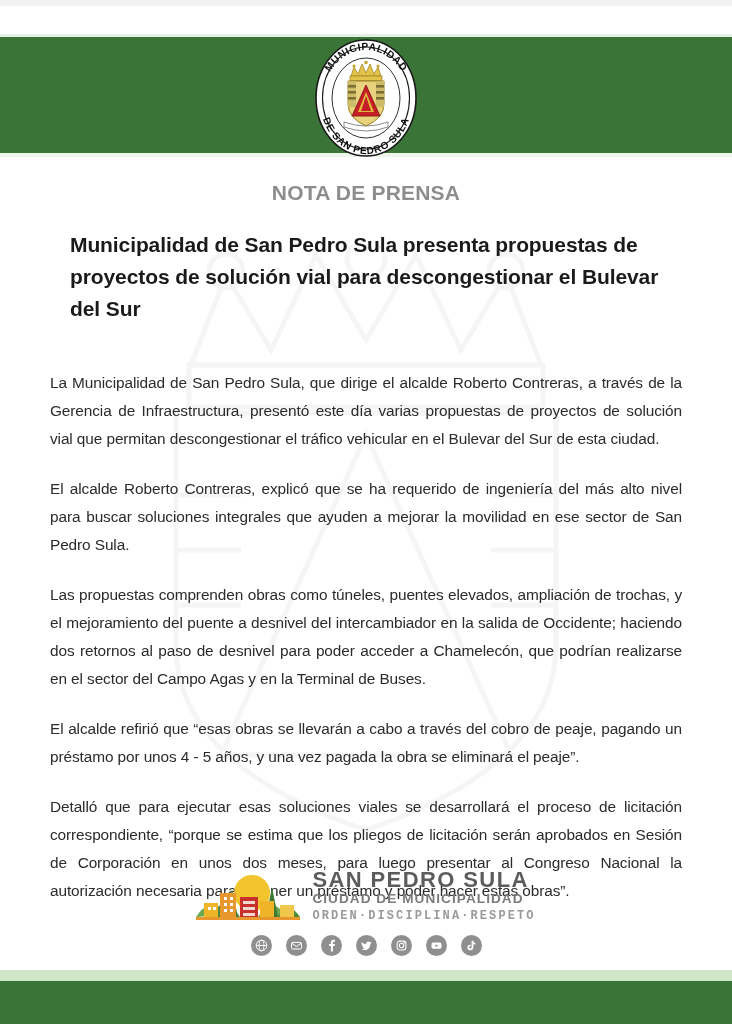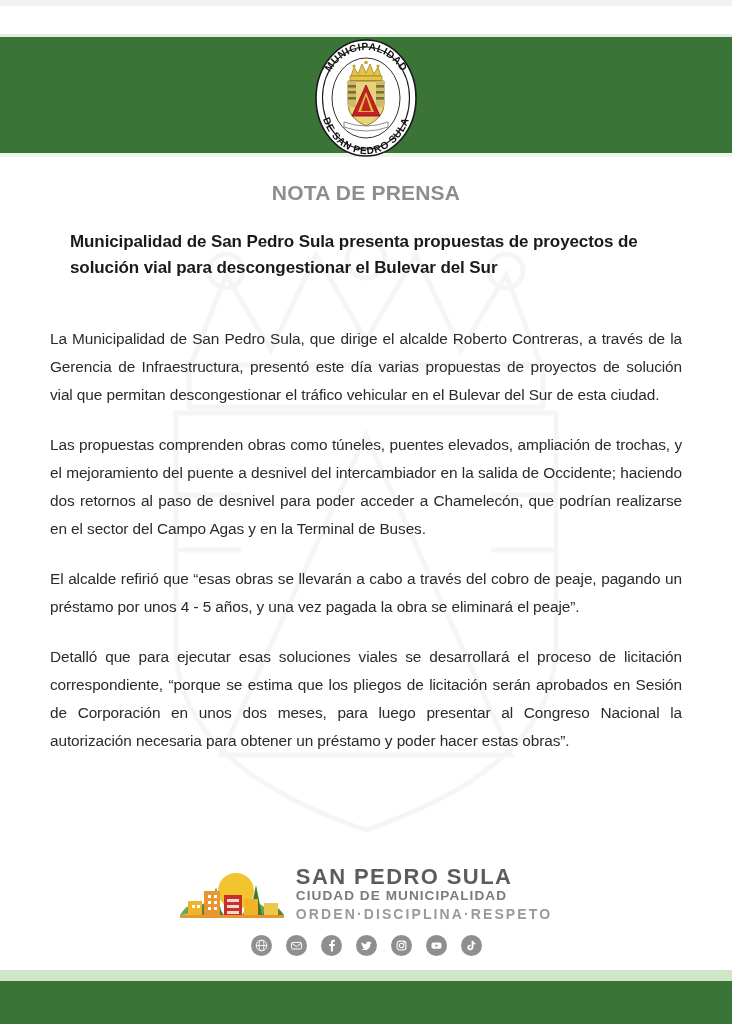--- a/index.html
+++ b/index.html
@@ -100,21 +100,21 @@
     font-size: 21px;
     font-weight: bold;
     letter-spacing: 0.2px;
     color: #8d8d8d;
     margin: 24px 0 0 0;
     font-family: "Liberation Sans", sans-serif;
   }
 
   .headline {
     margin: 24px 70px 0 70px;
-    font-size: 17px;
+    font-size: 21px;
     line-height: 1.52;
     font-weight: bold;
     color: #1a1a1a;
     text-align: left;
     letter-spacing: -0.1px;
   }
 
   .body-block {
     margin: 0 50px;
     padding-top: 44px;
@@ -154,25 +154,26 @@
     line-height: 1.05;
   }
   .brand-line2 {
     font-size: 13.6px;
     font-weight: bold;
     letter-spacing: 1.05px;
     color: #7b7b7b;
     line-height: 1.25;
   }
   .brand-line3 {
-    font-size: 14px;
+    font-size: 12px;
     font-weight: bold;
     letter-spacing: 2.1px;
     color: #9a9a9a;
     line-height: 1.4;
+    font-family: Liberation Mono, monospace;
   }
 
   .social-row {
     display: flex;
     align-items: center;
     justify-content: center;
     gap: 14px;
     padding: 4px 0 14px 0;
   }
   .social-ic {
@@ -271,20 +272,21 @@
   </div>
 
   <div class="content">
 
     <div class="kicker">NOTA DE PRENSA</div>
 
     <div class="headline">Municipalidad de San Pedro Sula presenta propuestas de proyectos de solución vial para descongestionar el Bulevar del Sur</div>
 
     <div class="body-block">
       <p class="para">La Municipalidad de San Pedro Sula, que dirige el alcalde Roberto Contreras, a través de la Gerencia de Infraestructura, presentó este día varias propuestas de proyectos de solución vial que permitan descongestionar el tráfico vehicular en el Bulevar del Sur de esta ciudad.</p>
+      <p class="para">El alcalde Roberto Contreras, explicó que se ha requerido de ingeniería del más alto nivel para buscar soluciones integrales que ayuden a mejorar la movilidad en ese sector de San Pedro Sula.</p>
       <p class="para">Las propuestas comprenden obras como túneles, puentes elevados, ampliación de trochas, y el mejoramiento del puente a desnivel del intercambiador en la salida de Occidente; haciendo dos retornos al paso de desnivel para poder acceder a Chamelecón, que podrían realizarse en el sector del Campo Agas y en la Terminal de Buses.</p>
       <p class="para">El alcalde refirió que “esas obras se llevarán a cabo a través del cobro de peaje, pagando un préstamo por unos 4 - 5 años, y una vez pagada la obra se eliminará el peaje”.</p>
       <p class="para">Detalló que para ejecutar esas soluciones viales se desarrollará el proceso de licitación correspondiente, “porque se estima que los  pliegos de licitación serán aprobados en Sesión de Corporación en unos dos meses, para luego presentar al Congreso Nacional la autorización necesaria para obtener un préstamo y poder hacer estas obras”.</p>
     </div>
   </div>
 
   <div class="footer">
 
     <div class="footer-logo-row">
       <svg class="city-mark" viewBox="0 0 104 52" xmlns="http://www.w3.org/2000/svg">

